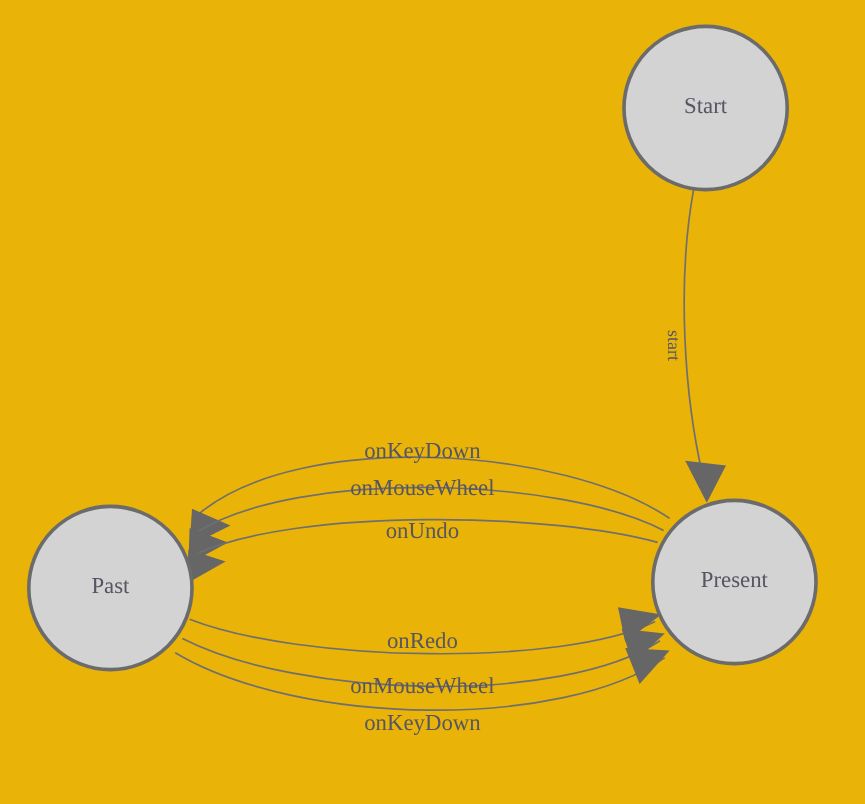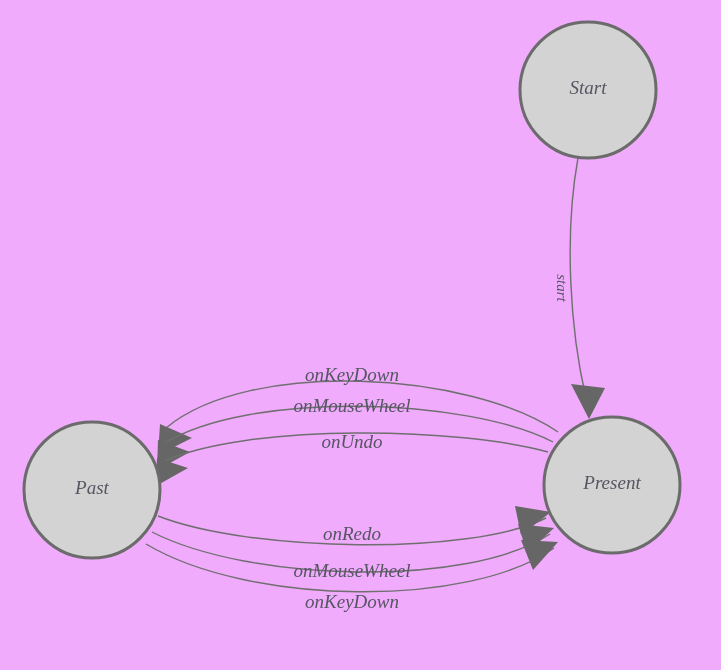--- a/index.html
+++ b/index.html
@@ -11,22 +11,21 @@
   body {
     width: 721px;
     height: 670px;
     overflow: hidden;
     font-family: "Liberation Serif", "DejaVu Serif", serif;
   }
   #diagram-root {
     position: relative;
     width: 721px;
     height: 670px;
-    background: #f0abfc;
-    font-style: italic;
+    background: #eab308;
   }
   svg#state-diagram {
     display: block;
     width: 721px;
     height: 670px;
   }
   .node-circle {
     fill: #d3d3d3;
     stroke: #6b6b6b;
     stroke-width: 3;

